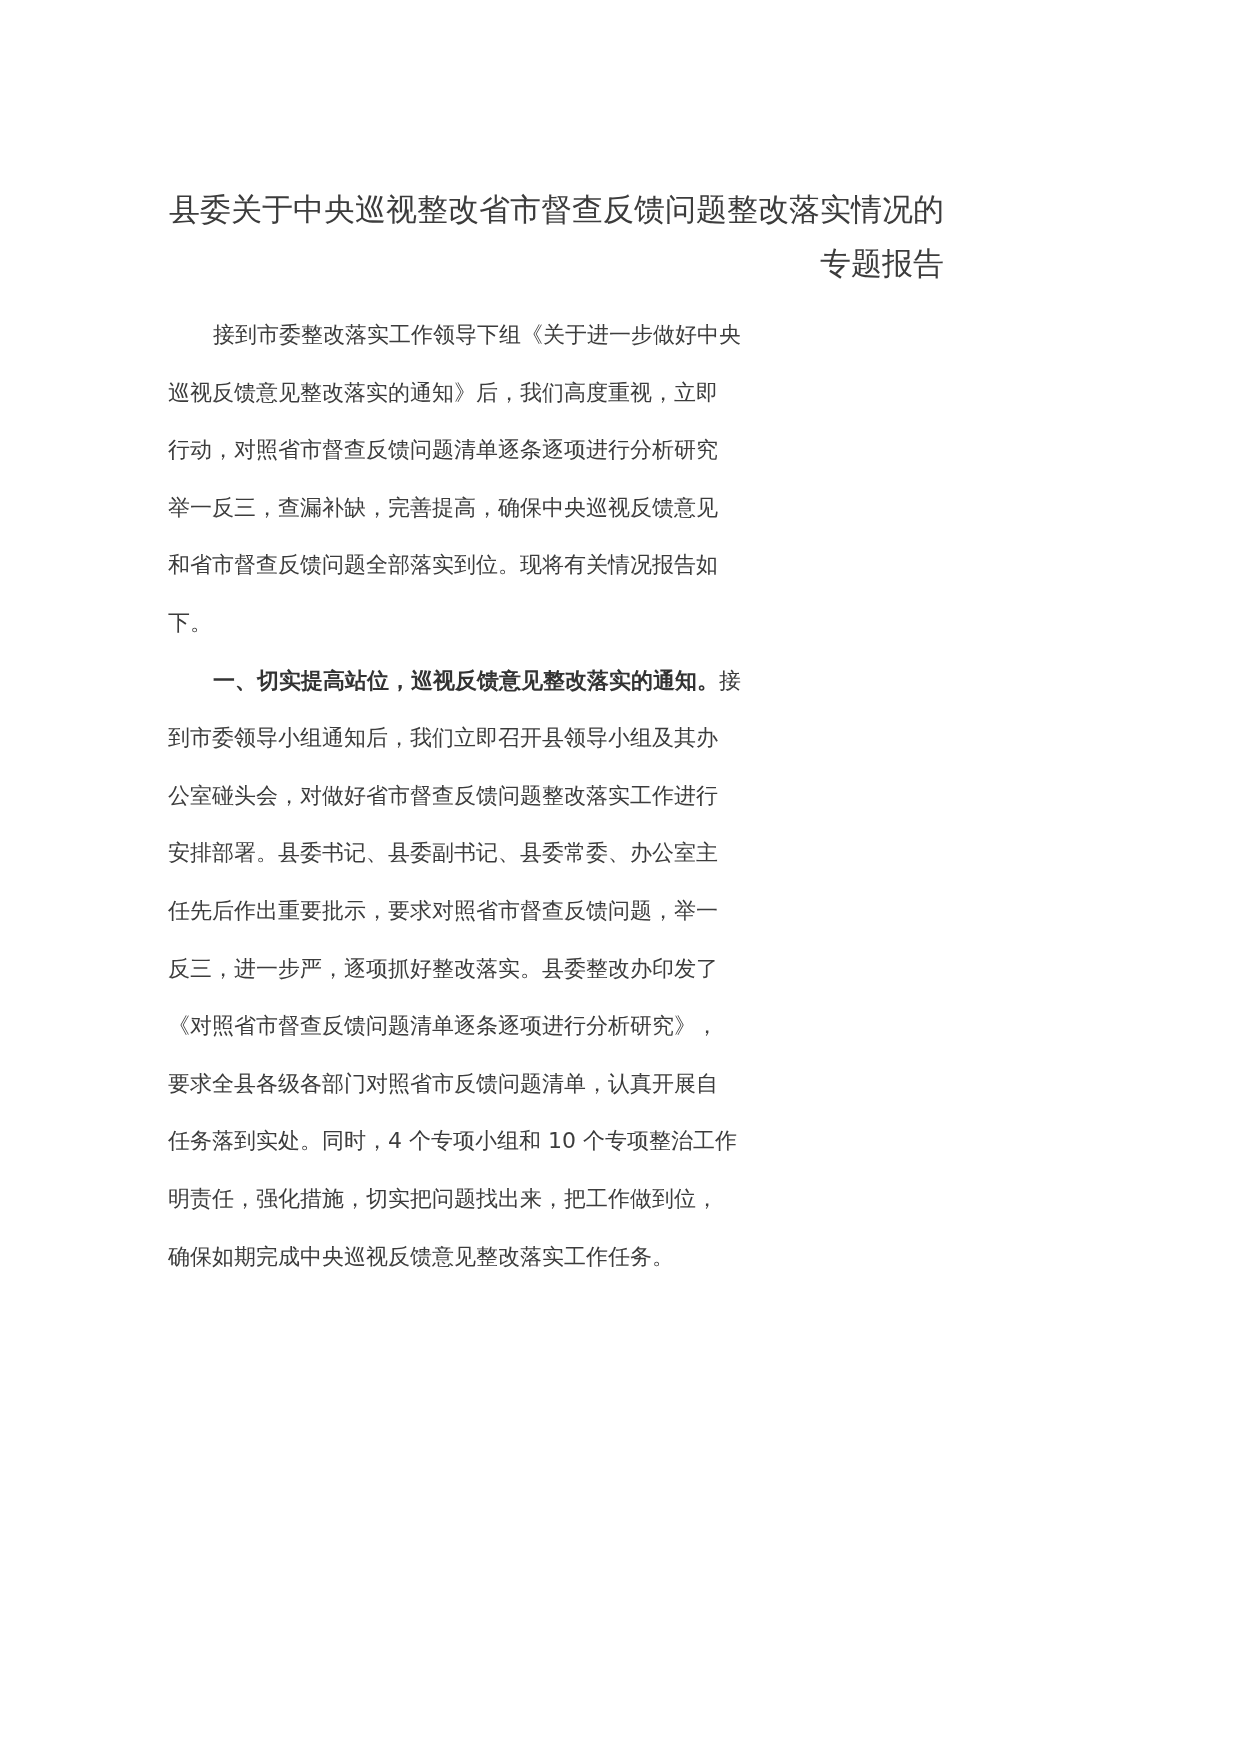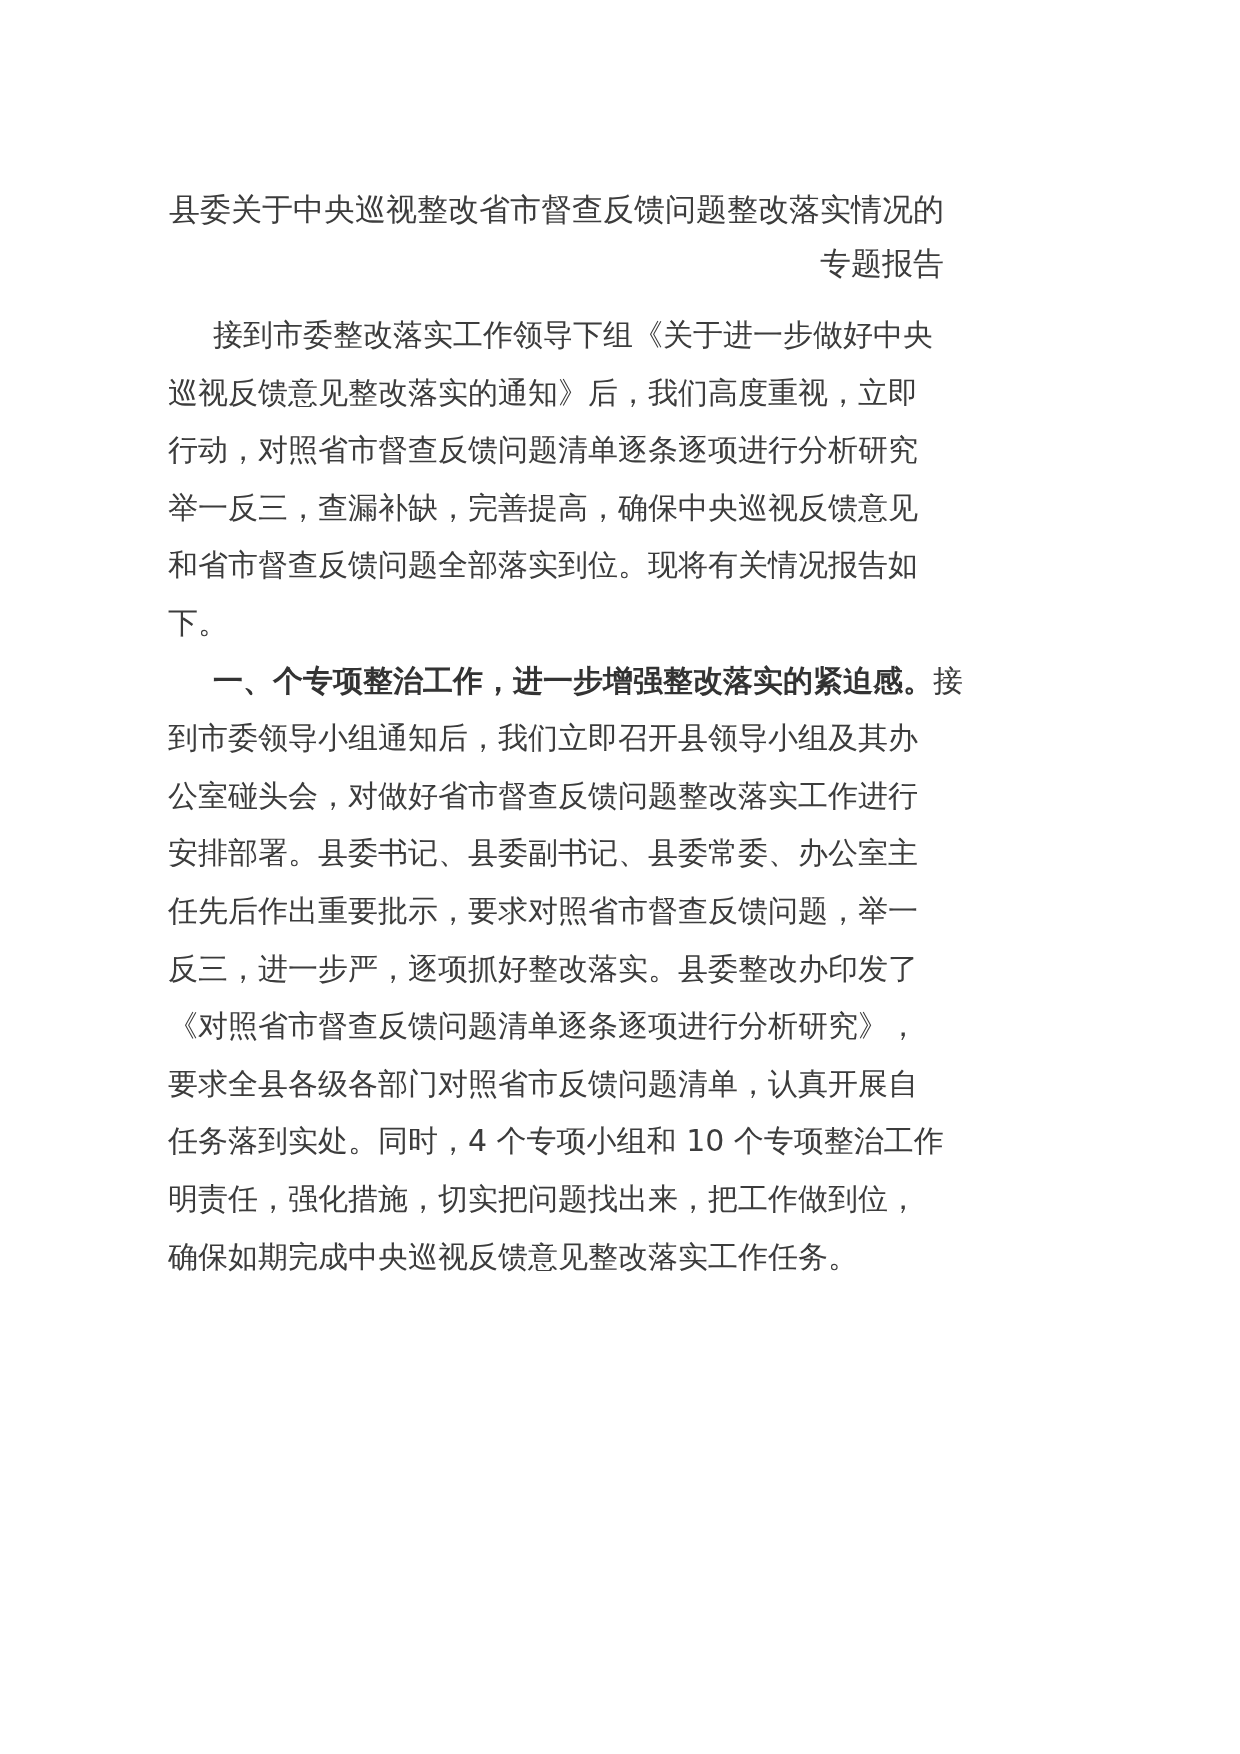--- a/index.html
+++ b/index.html
@@ -33,21 +33,21 @@
       font-weight: normal;
       margin: 0;
       text-align: right;
     }
     .title .line { display: block; white-space: nowrap; }
     .body {
       position: absolute;
       left: 0;
       top: 306px;
       width: 776px;
-      font-size: 30px;
+      font-size: 22px;
       line-height: 57.6px;
       color: #3c3c3c;
     }
     .para {
       margin: 0;
     }
     .para .line {
       display: block;
       white-space: nowrap;
       height: 57.6px;
@@ -73,21 +73,21 @@
     <div class="para">
       <span class="line indent">接到市委整改落实工作领导下组《关于进一步做好中央</span>
       <span class="line">巡视反馈意见整改落实的通知》后，我们高度重视，立即</span>
       <span class="line">行动，对照省市督查反馈问题清单逐条逐项进行分析研究</span>
       <span class="line">举一反三，查漏补缺，完善提高，确保中央巡视反馈意见</span>
       <span class="line">和省市督查反馈问题全部落实到位。现将有关情况报告如</span>
       <span class="line">下。</span>
     </div>
 
     <div class="para">
-      <span class="line indent"><span class="heading-bold">一、个专项整治工作，进一步增强整改落实的紧迫感。</span><span>接</span></span>
+      <span class="line indent"><span class="heading-bold">一、切实提高站位，巡视反馈意见整改落实的通知。</span><span>接</span></span>
       <span class="line">到市委领导小组通知后，我们立即召开县领导小组及其办</span>
       <span class="line">公室碰头会，对做好省市督查反馈问题整改落实工作进行</span>
       <span class="line">安排部署。县委书记、县委副书记、县委常委、办公室主</span>
       <span class="line">任先后作出重要批示，要求对照省市督查反馈问题，举一</span>
       <span class="line">反三，进一步严，逐项抓好整改落实。县委整改办印发了</span>
       <span class="line">《对照省市督查反馈问题清单逐条逐项进行分析研究》，</span>
       <span class="line">要求全县各级各部门对照省市反馈问题清单，认真开展自</span>
       <span class="line">任务落到实处。同时，4 个专项小组和 10 个专项整治工作</span>
       <span class="line">明责任，强化措施，切实把问题找出来，把工作做到位，</span>
       <span class="line">确保如期完成中央巡视反馈意见整改落实工作任务。</span>

